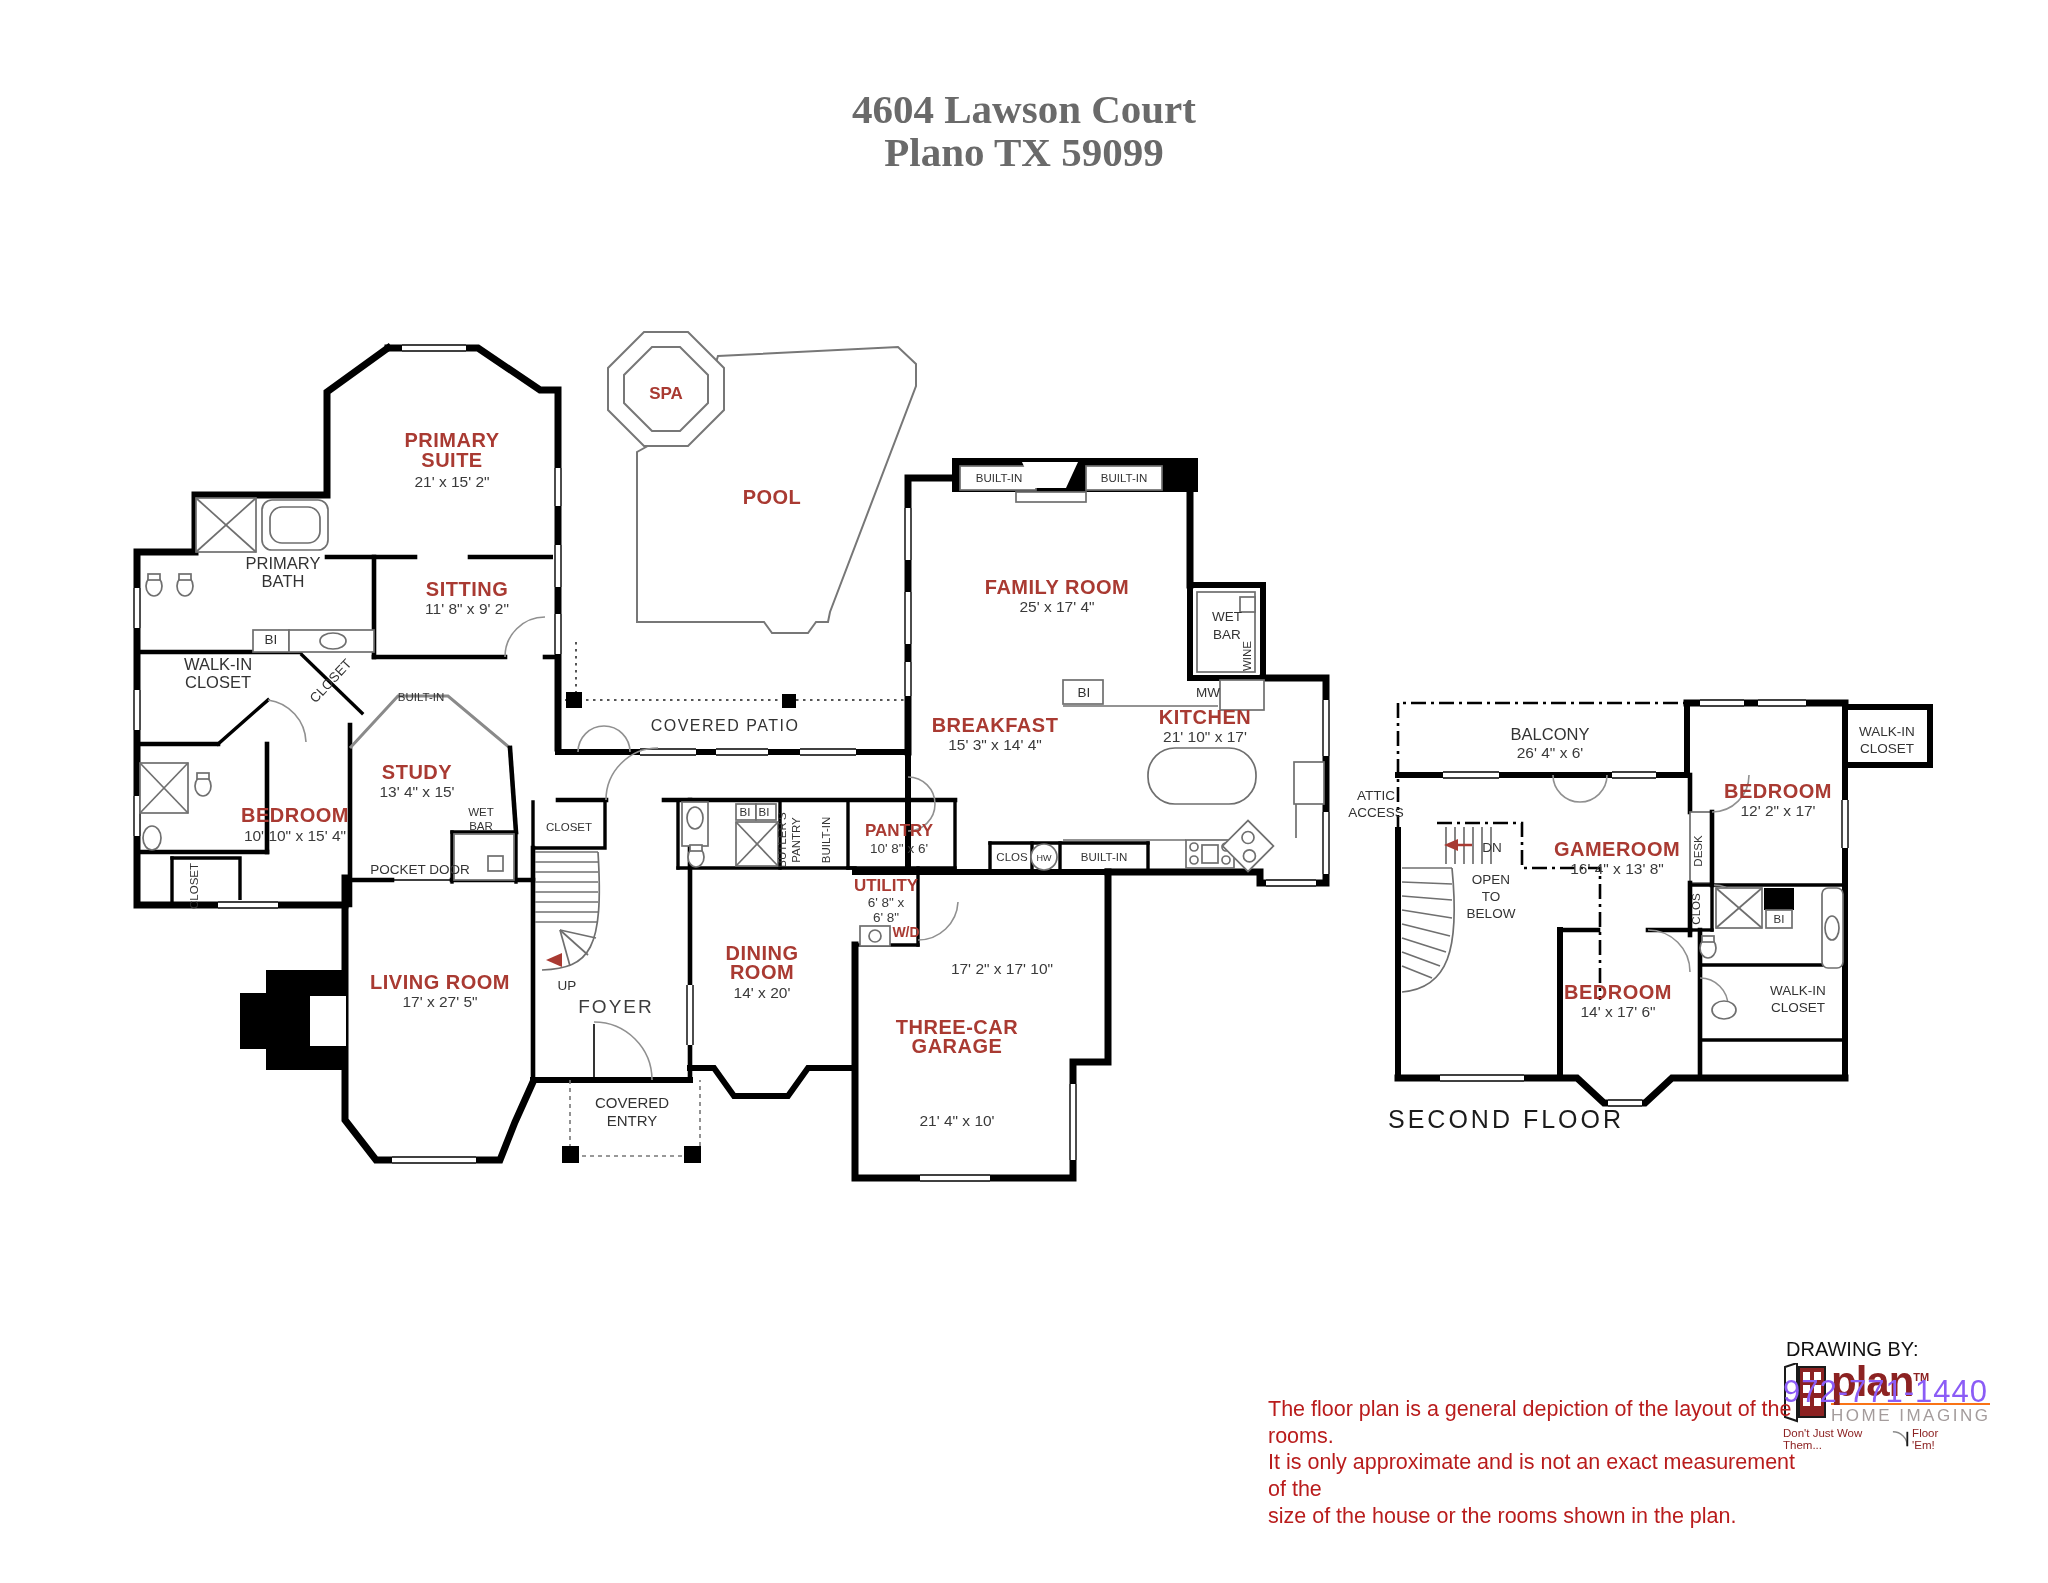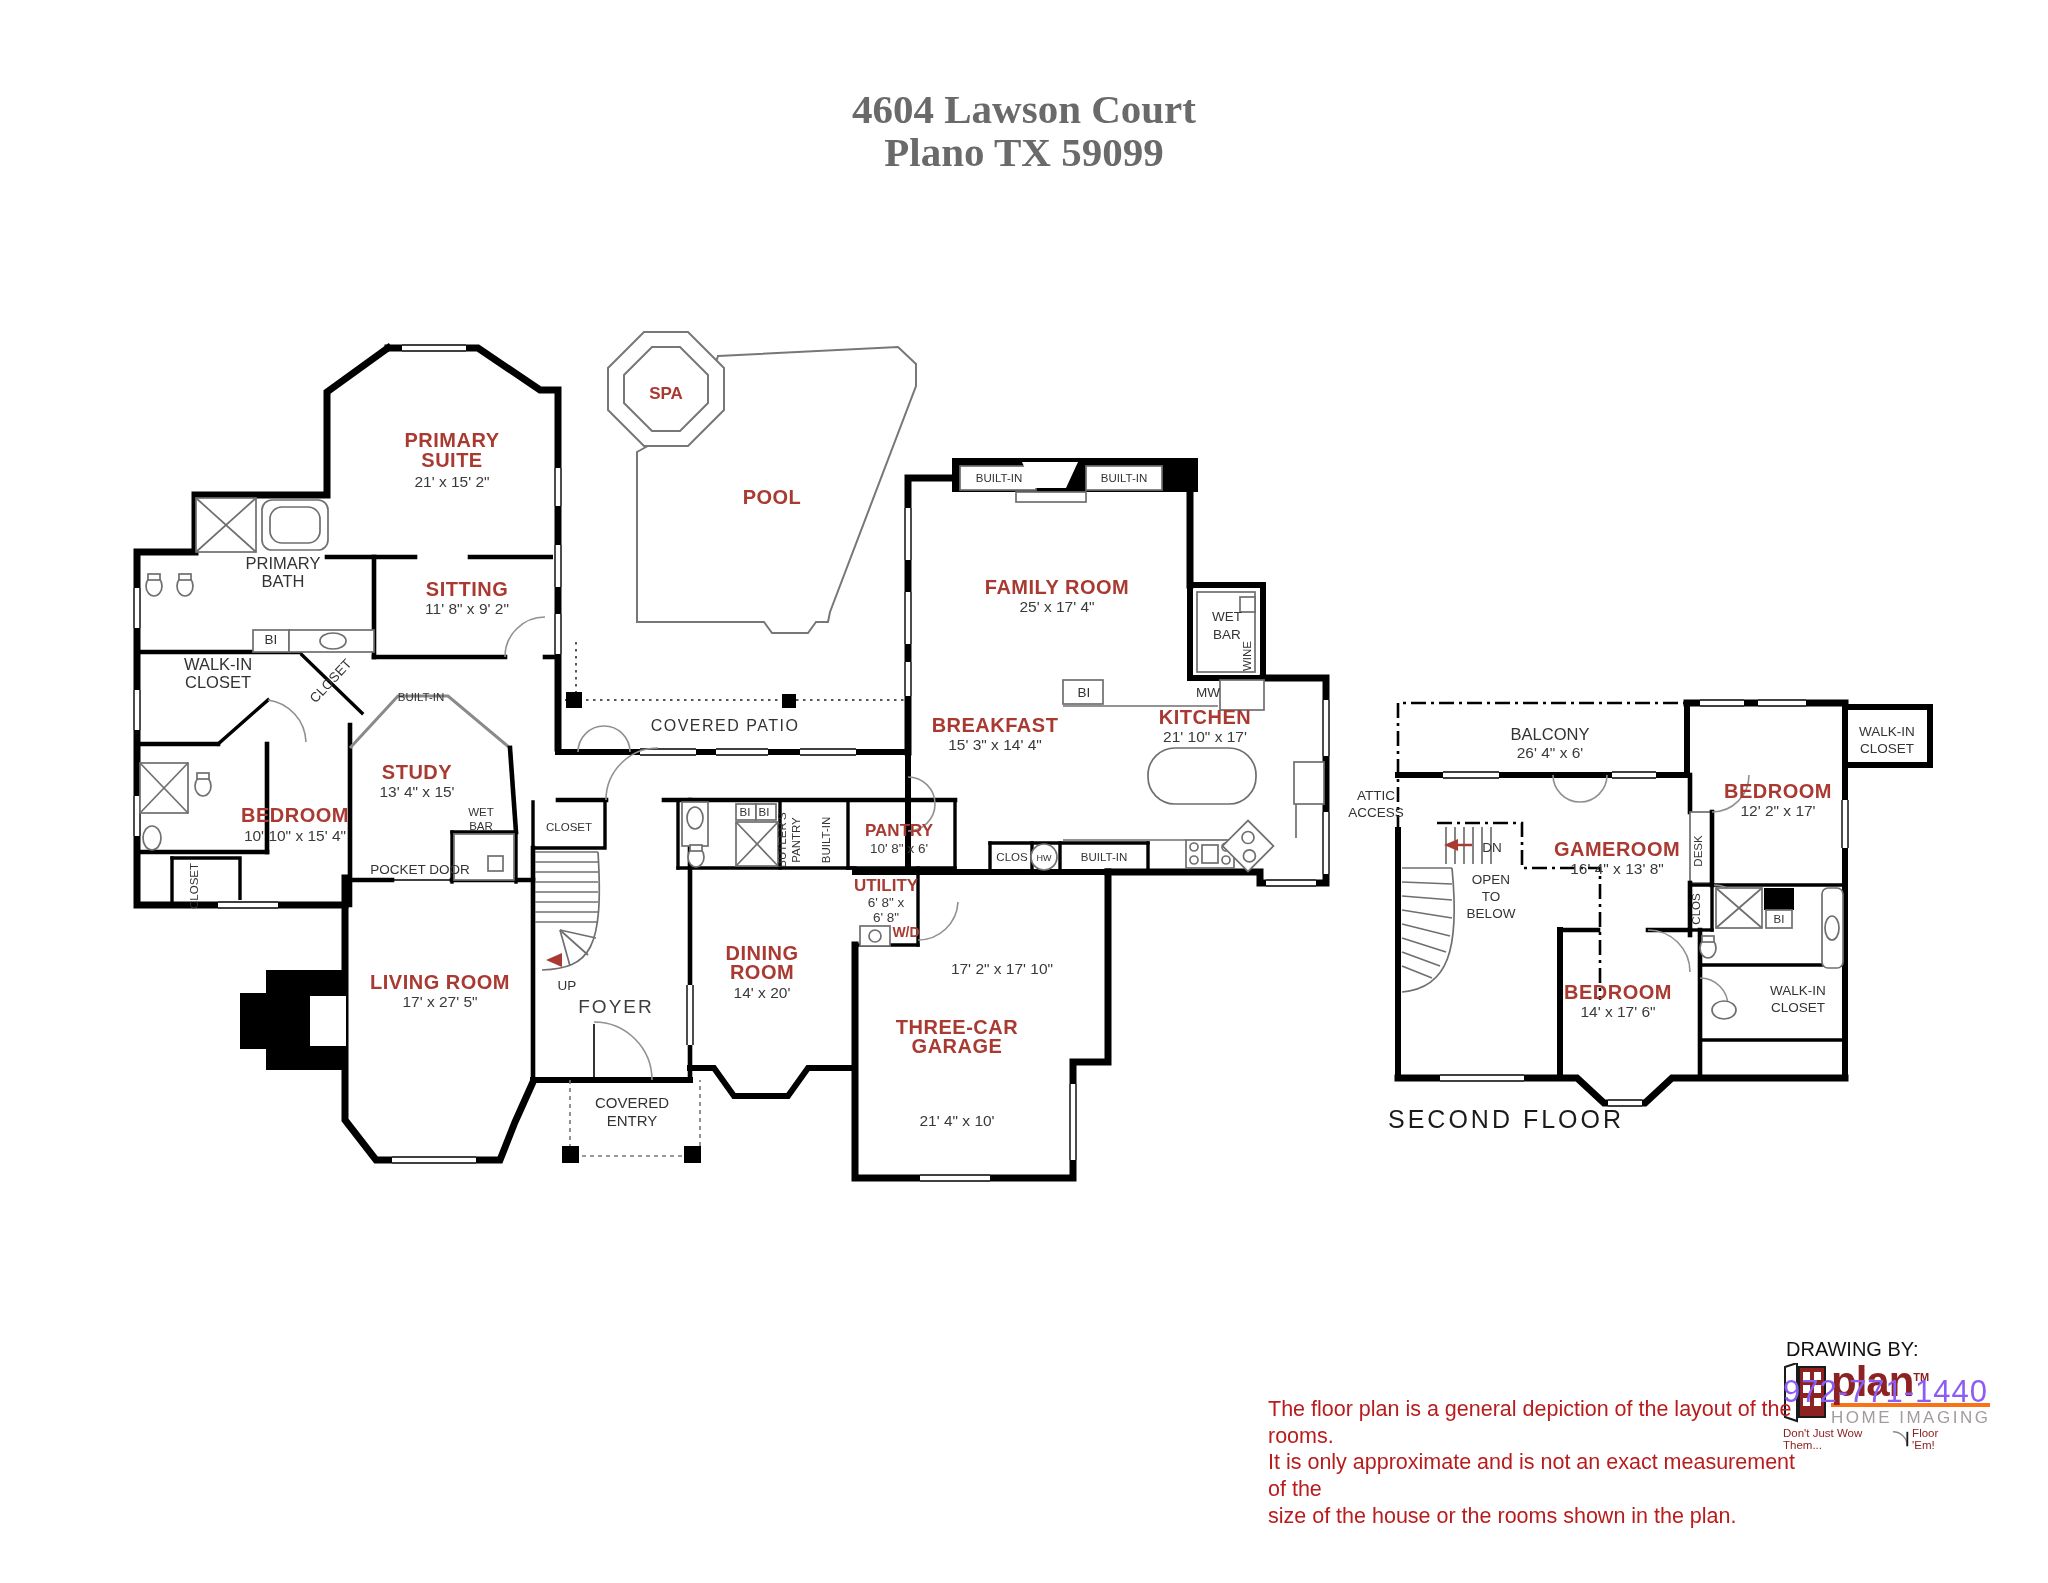--- a/index.html
+++ b/index.html
@@ -48,21 +48,21 @@
          font-family:"Liberation Serif",serif;font-weight:bold;font-size:41px;
          color:#6a6a6a;line-height:1.06;}
   .disclaimer{position:absolute;left:1268px;top:1396px;width:530px;
               font-size:21.5px;color:#b91c1c;line-height:1.24;}
   .drawing-by{position:absolute;left:1786px;top:1338px;font-size:20px;color:#111;}
   .logo{position:absolute;left:1783px;top:1363px;display:flex;align-items:flex-start;}
   .logo-text{margin-left:4px;}
   .brand{font-size:42px;font-weight:bold;color:#8c2222;line-height:.9;letter-spacing:-1px;}
   .brand .tm{font-size:11px;vertical-align:super;letter-spacing:0;}
   .brand-sub{font-size:17px;color:#a49c9c;letter-spacing:2.5px;margin-top:2px;
-             border-top:4px solid #f97316;padding-top:1px;}
+             border-top:2px solid #f97316;padding-top:1px;}
   .taglines{position:absolute;left:1783px;top:1427px;width:176px;display:flex;
             justify-content:flex-end;align-items:center;font-size:11.5px;
             color:#8c2222;font-weight:normal;}
   .phone{position:absolute;left:1783px;top:1374px;font-size:31px;color:#8b5cf6;
          letter-spacing:1px;}
 </style>
 </head>
 <body>
 
 <div id="page">

